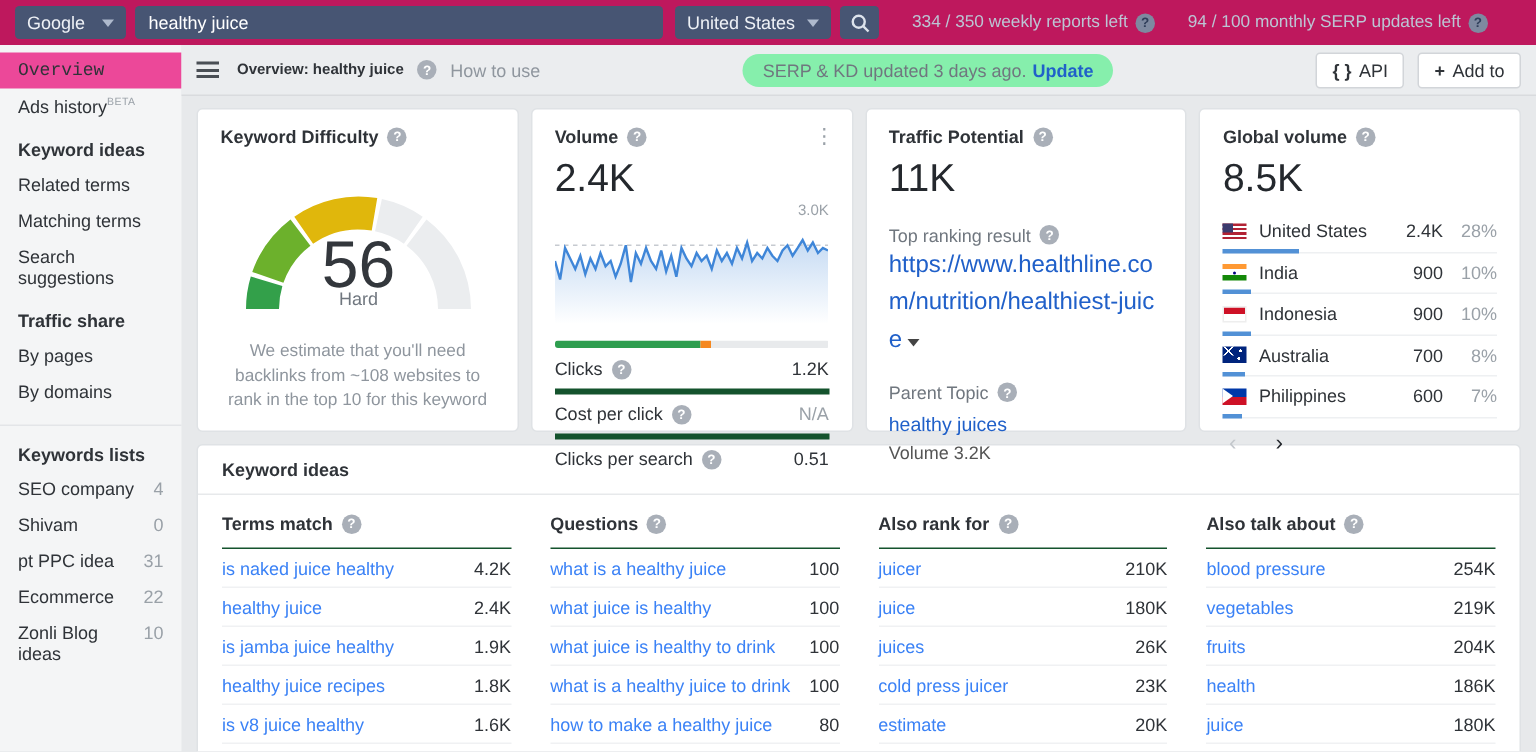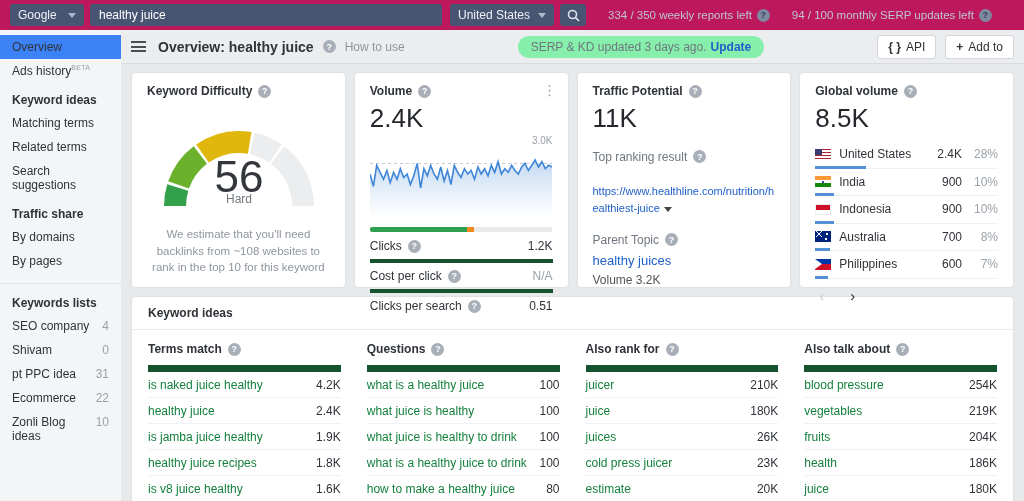--- a/index.html
+++ b/index.html
@@ -24,33 +24,33 @@
     color:#fff; font-size:9px; font-weight:bold; align-items:center; justify-content:center; cursor:pointer; }
   .q.dark { background:#7e89a0; color:#2f3e5a; }
 
   
   .page { display:flex; height:471px; }
   .sidebar { width:121px; background:#f4f5f6; padding-top:5px; flex-shrink:0; }
   .main { flex:1; display:flex; flex-direction:column; min-width:0; }
 
   
   .side-item { padding:5px 12px; cursor:pointer; color:#2f3338; }
-  .side-item.active { background:#3b82f6; }
+  .side-item.active { background:#ec4899;font-family:Liberation Mono, monospace; }
   .side-head { padding:10px 12px 4px; font-weight:bold; }
   .sup { font-size:7px; color:#9aa1a8; vertical-align:super; letter-spacing:.3px; }
   .side-row { display:flex; justify-content:space-between; padding:5px 12px; cursor:pointer; }
   .side-count { color:#9aa1a8; }
   .side-divider { height:1px; background:#e3e5e8; margin:10px 0 2px; }
 
   
   .header { height:34px; background:#ebedef; border-bottom:1px solid #d9dbde;
     display:flex; align-items:center; padding:0 10px; gap:9px; }
   .burger { width:15px; height:11px; border-top:2px solid #4a4f55; border-bottom:2px solid #4a4f55; position:relative; cursor:pointer; }
   .burger::after { content:""; position:absolute; left:0; right:0; top:50%; margin-top:-1px; height:2px; background:#4a4f55; }
-  .page-title { font-size:14px; font-weight:bold; margin-left:3px; }
+  .page-title { font-size:10px; font-weight:bold; margin-left:3px; }
   .howto { color:#8f969e; cursor:pointer; }
   .pill { background:#86efac; border-radius:13px; padding:4px 13px; color:#70777f; margin:0 auto; white-space:nowrap; }
   .pill a { color:#2060c9; font-weight:bold; margin-left:4px; }
   .hbtn { background:#fff; border:1px solid #d2d5d9; border-radius:3px; height:24px; padding:0 10px;
     display:flex; align-items:center; gap:5px; cursor:pointer; font-size:12px; color:#2f3338; font-family:inherit; }
   .hbtn .glyph { font-weight:bold; font-size:12px; }
 
   
   .content { flex:1; padding:8px 10px 4px; overflow:hidden; }
   .cards-row { display:flex; gap:8px; height:216px; }
@@ -70,21 +70,21 @@
   .spark-wrap { position:relative; margin-top:12px; height:70px; }
   .spark-label { position:absolute; right:0; top:-11px; color:#9aa1a8; font-size:10px; }
   .clicks-bar { display:flex; height:5px; border-radius:2px; overflow:hidden; margin:11px 0 1px; }
   .v-row { display:flex; justify-content:space-between; align-items:center; padding:6px 0; border-bottom:4px solid #14532d; }
   .v-row:last-of-type { border-bottom:none; }
   .v-label { display:flex; align-items:center; gap:6px; }
   .muted { color:#9aa1a8; }
 
   
   .tp-sub { display:flex; gap:6px; color:#70777f; margin-top:16px; }
-  .tp-url { display:block; color:#2060c9; font-size:11px; line-height:1.55; margin-top:19px; word-break:break-all; }
+  .tp-url { display:block; color:#2060c9; font-size:16px; line-height:1.55; margin-top:1px; word-break:break-all; }
   .tp-caret { display:inline-block; width:0; height:0; border-left:4px solid transparent; border-right:4px solid transparent;
     border-top:5px solid #444; margin-left:4px; }
   .tp-link { color:#2060c9; font-size:13px; margin-top:6px; display:inline-block; }
   .tp-vol { color:#555; margin-top:5px; }
 
   
   .gv-rows { margin-top:7px; }
   .gv-row { position:relative; display:flex; align-items:center; height:27.5px; border-bottom:1px solid #eef0f2; cursor:default; }
   .flag { width:16px; height:11px; margin-right:8px; flex-shrink:0; position:relative; display:inline-block; }
   .flag-us { background-image:linear-gradient(#3c3b6e,#3c3b6e),repeating-linear-gradient(180deg,#b22234 0 1.5px,#fff 1.5px 3px);
@@ -106,23 +106,23 @@
   .gv-bar { position:absolute; bottom:-1px; left:0; height:3px; background:#5291d6; }
   .gv-pager { display:flex; gap:26px; margin-top:9px; padding-left:4px; font-size:15px; }
   .pg { cursor:pointer; color:#24282d; line-height:1; }
   .pg.disabled { color:#c3c7cc; cursor:default; }
 
   
   .ki-card { background:#fff; border:1px solid #dfe2e5; border-radius:4px; margin-top:8px; flex:1; overflow:hidden;
     display:flex; flex-direction:column; }
   .ki-title { padding:9px 16px; font-weight:bold; border-bottom:1px solid #e7e9eb; }
   .ki-grid { display:grid; grid-template-columns:repeat(4,1fr); column-gap:26px; padding:0 16px; }
-  .ki-col-head { display:flex; align-items:center; gap:6px; font-weight:bold; padding:12px 0 9px; border-bottom:7px solid #14532d; }
+  .ki-col-head { display:flex; align-items:center; gap:6px; font-weight:bold; padding:12px 0 9px; border-bottom:1px solid #14532d; }
   .ki-row { display:flex; justify-content:space-between; align-items:center; padding:5.5px 0; border-bottom:1px solid #f0f1f3; }
-  .ki-kw { color:#15803d; }
+  .ki-kw { color:#3b82f6; }
   .ki-viewall { display:flex; align-items:center; gap:6px; padding:9px 0; cursor:pointer; }
 </style>
 </head>
 <body>
 
 <div class="topbar">
   <div class="tb-select engine">
     <span>Google</span>
     <span class="caret"></span>
   </div>
@@ -150,31 +150,31 @@
 <div class="page">
 
   <div class="sidebar">
     <div class="side-item active">Overview</div>
     <div class="side-item">
       <span>Ads history</span><span class="sup">BETA</span>
     </div>
 
     <div class="side-head">Keyword ideas</div>
 
+      <div class="side-item">Related terms</div>
+
       <div class="side-item">Matching terms</div>
 
-      <div class="side-item">Related terms</div>
-
       <div class="side-item">Search suggestions</div>
 
     <div class="side-head">Traffic share</div>
 
+      <div class="side-item">By pages</div>
+
       <div class="side-item">By domains</div>
-
-      <div class="side-item">By pages</div>
 
     <div class="side-divider"></div>
 
     <div class="side-head">Keywords lists</div>
 
       <div class="side-row">
         <span>SEO company</span>
         <span class="side-count">4</span>
       </div>
 

